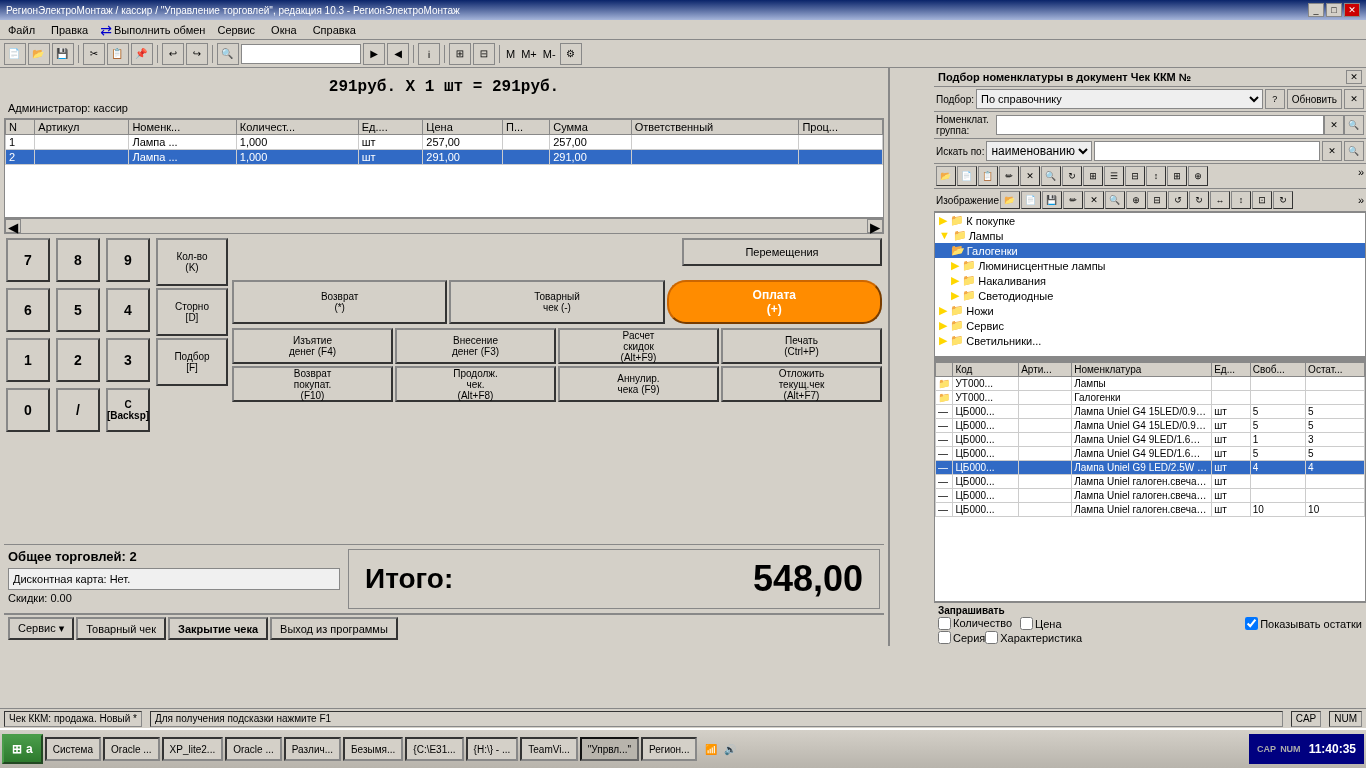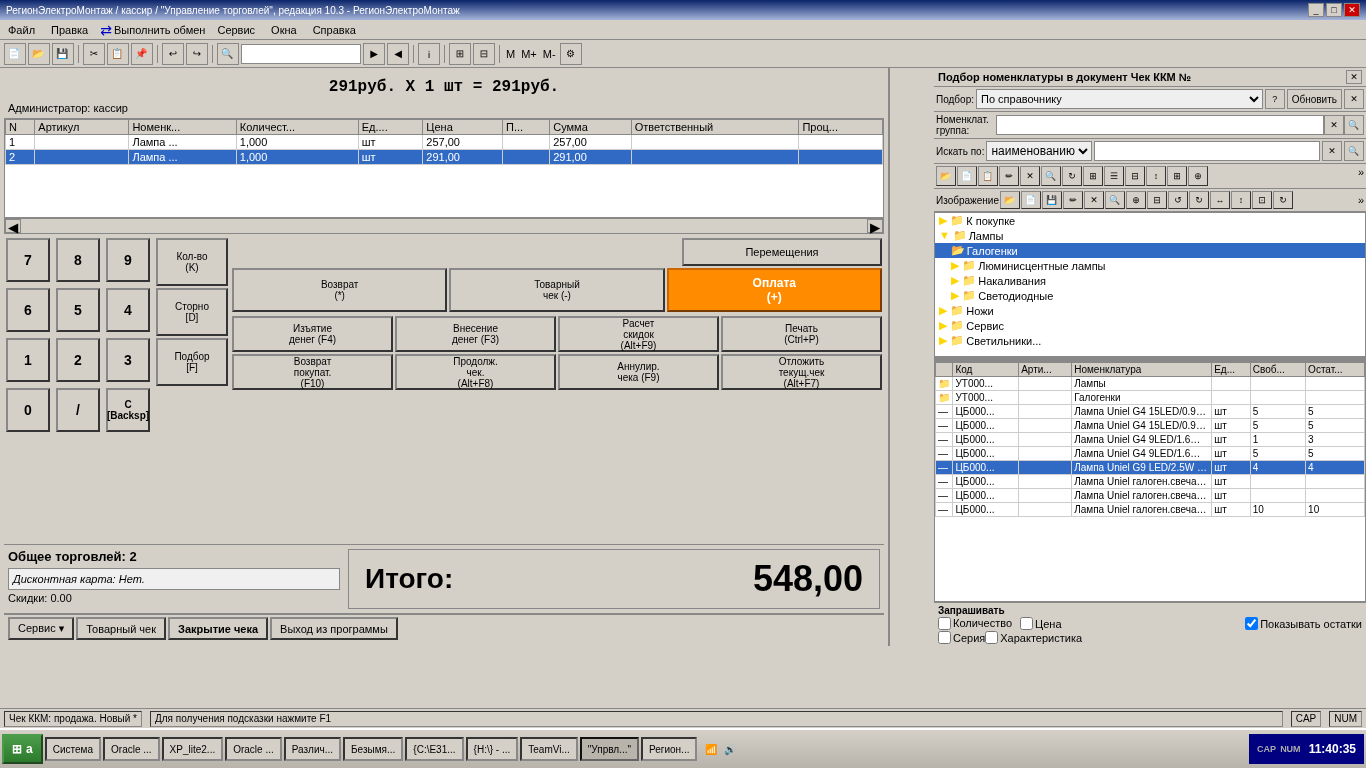--- a/index.html
+++ b/index.html
@@ -31,21 +31,21 @@
     .cashier-info { font-size: 11px; color: #000; padding: 2px 0; }
 
     
     .pos-table-container { flex: 1; overflow: hidden; border: 1px solid #888; background: white; }
     table { width: 100%; border-collapse: collapse; font-size: 11px; }
     th { background: #d4d0c8; border: 1px solid #888; padding: 1px 3px; text-align: left; font-weight: normal; white-space: nowrap; }
     td { border: 1px solid #ccc; padding: 1px 3px; white-space: nowrap; }
     .row-selected { background: #316ac5; color: white; }
     .row-normal { background: white; }
     .action-btn { background: #d4d0c8; border: 2px outset #888; padding: 4px 6px; cursor: pointer; font-size: 11px; text-align: center; height: 32px; display: flex; align-items: center; justify-content: center; }
-    .action-btn.orange { background: #ff8c00; color: white; font-weight: bold; border-color: #cc6600; }
+    .action-btn.orange { background: #ff8c00; color: white; font-weight: bold; border-color: #cc6600; border-radius: 19px; }
     .num-btn { background: #d4d0c8; border: 2px outset #888; width: 44px; height: 44px; font-size: 14px; font-weight: bold; cursor: pointer; display: flex; align-items: center; justify-content: center; }
     .tree-item { padding: 1px 4px; cursor: pointer; display: flex; align-items: center; gap: 2px; }
     .tree-item.selected { background: #316ac5; color: white; }
     .tree-indent { padding-left: 16px; }
     .product-table { width: 100%; border-collapse: collapse; font-size: 10px; }
     .product-table th { background: #d4d0c8; border: 1px solid #888; padding: 1px 2px; text-align: left; font-weight: normal; }
     .product-table td { border: 1px solid #ccc; padding: 1px 2px; white-space: nowrap; overflow: hidden; max-width: 120px; text-overflow: ellipsis; }
     .prod-row-selected { background: #316ac5; color: white; }
 
     
@@ -202,21 +202,21 @@
             <button class="num-btn">0</button>
             <button class="num-btn">/</button>
             <button class="num-btn" style="font-size:10px;">C<br>[Backsp]</button>
 
             <div style="width:72px; height:48px;"></div>
           </div>
         </div>
 
         <div style="display:flex; flex-direction:column; flex:1; gap:2px;">
 
-          <div style="display:flex; gap:2px; margin-bottom:0;align-items:center;">
+          <div style="display:flex; gap:2px; margin-bottom:12px;align-items:center;">
             <div style="flex:3;"></div>
             <button class="action-btn" style="width:200px; height:28px; font-size:11px;">Перемещения</button>
           </div>
           <div style="display:flex; gap:2px; margin-bottom:2px;">
             <button class="action-btn" style="flex:1; height:44px; font-size:10px;">Возврат<br>(*)</button>
             <button class="action-btn" style="flex:1; height:44px; font-size:10px;">Товарный<br>чек (-)</button>
             <button class="action-btn orange" style="flex:1; height:44px; font-size:12px; font-weight:bold;">Оплата<br>(+)</button>
           </div>
 
           <div style="display:flex; gap:2px;">
@@ -234,21 +234,21 @@
           </div>
         </div>
       </div>
 
       <div style="display:flex; border-top:1px solid #888; margin-top:auto;">
         <div style="flex:1; padding:4px;">
           <div style="font-size:13px; font-weight:bold; margin-bottom:4px;">
             <span>Общее торговлей:</span>
             <span>2</span>
           </div>
-          <div style="border:1px solid #888; padding:4px; background:#f0f0f0; margin-bottom:2px;font-style:italic;">
+          <div style="border:1px solid #888; padding:4px; background:#f0f0f0; margin-bottom:2px;">
             <span>Дисконтная карта:</span>
             <span>Нет.</span>
           </div>
           <div>
             <span>Скидки:</span>
             <span>0.00</span>
           </div>
         </div>
         <div style="flex:1.5; display:flex; align-items:center; justify-content:space-between; padding:8px 16px; border:1px solid #888; margin:4px;">
           <span style="font-size:28px; font-weight:bold;">Итого:</span>

